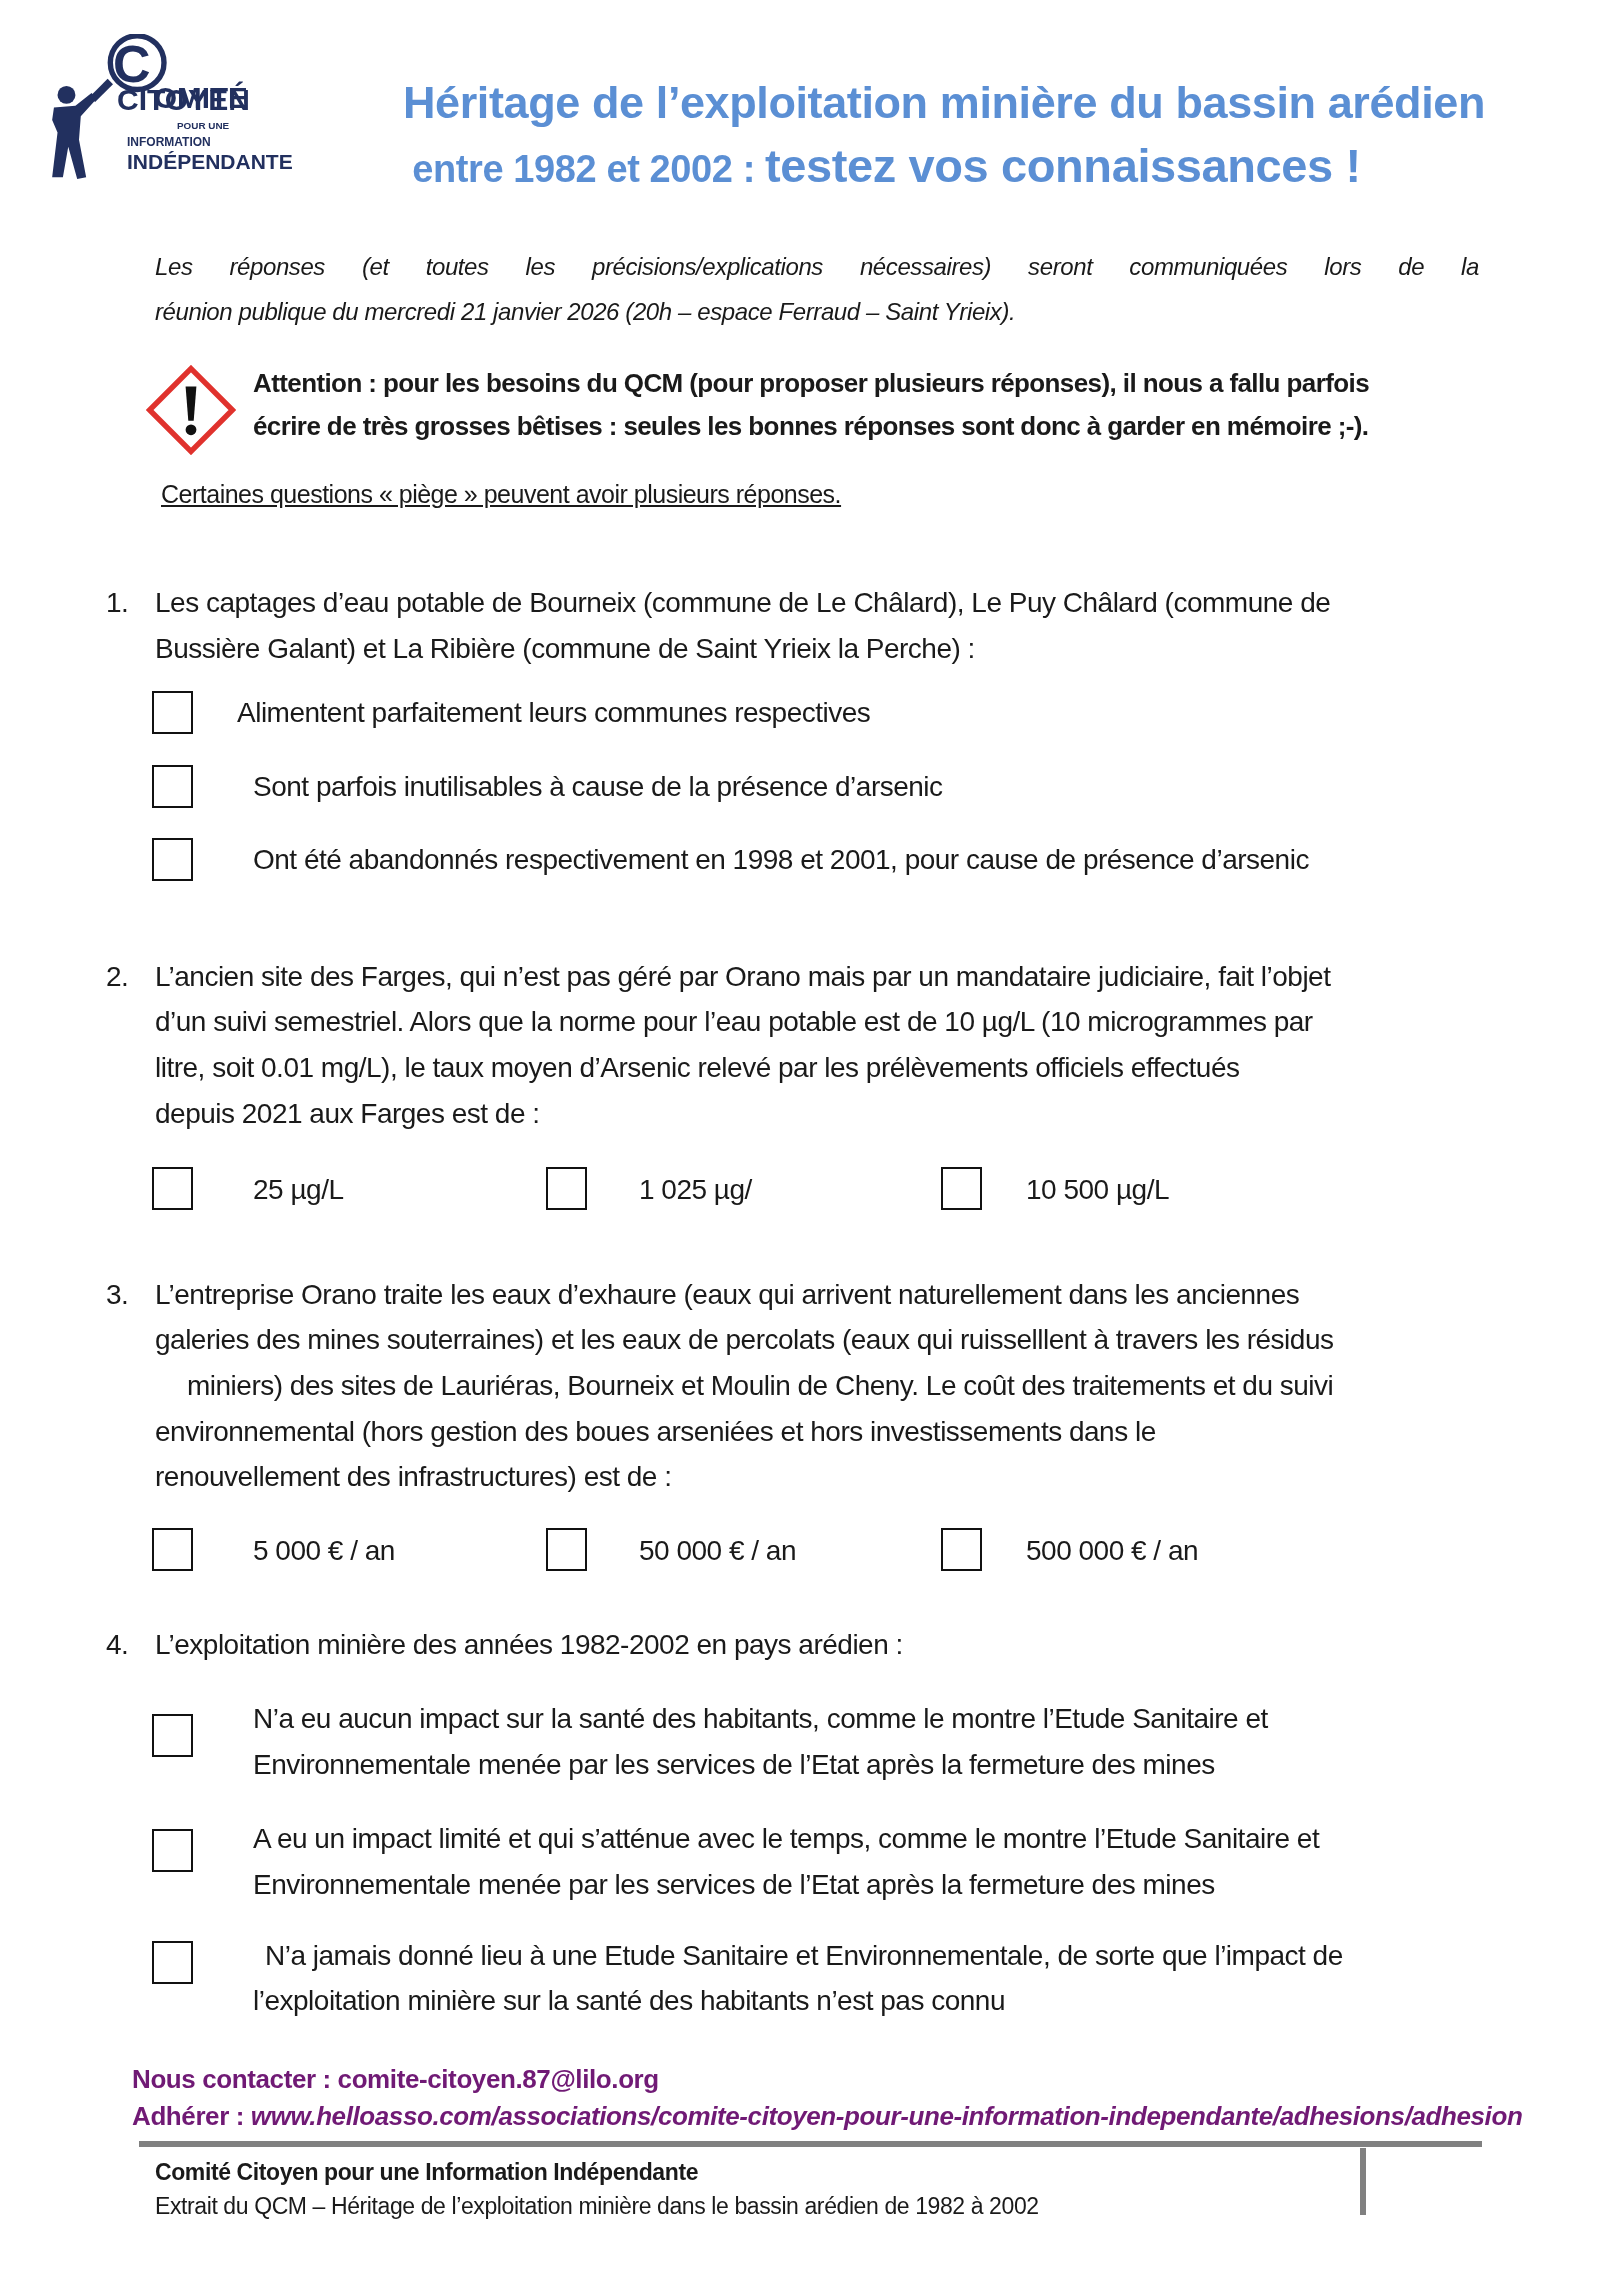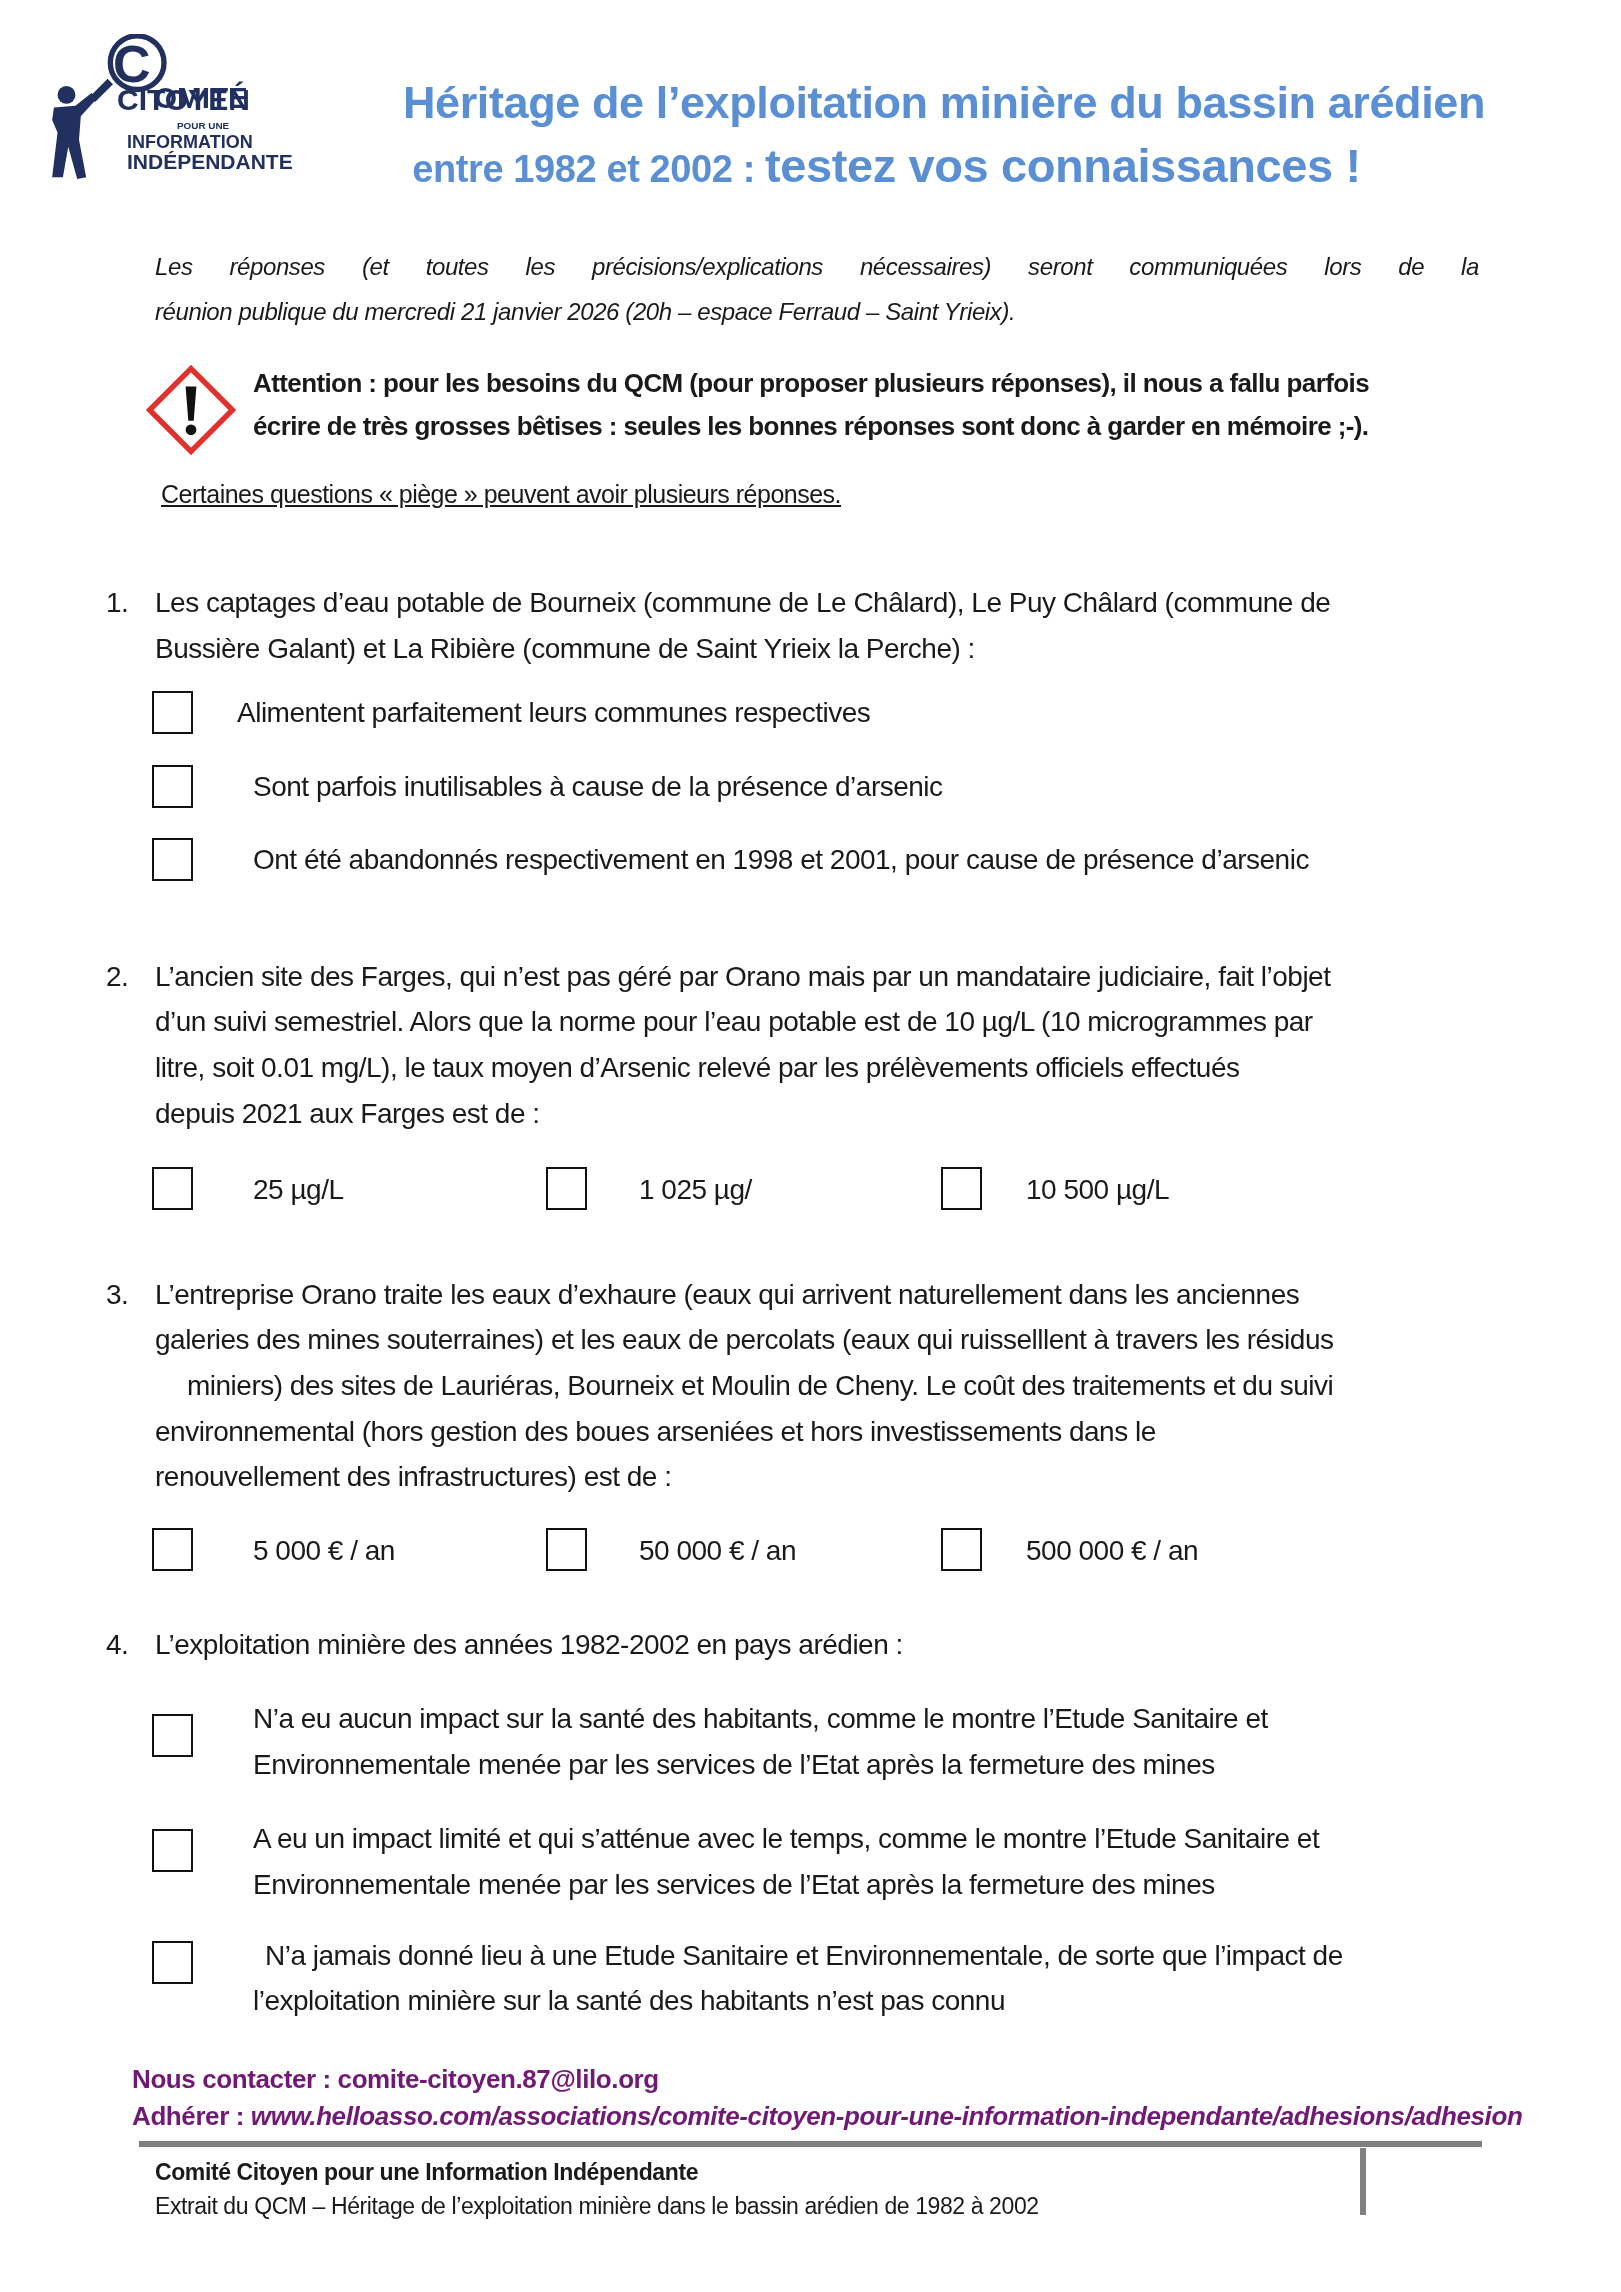--- a/index.html
+++ b/index.html
@@ -52,21 +52,21 @@
     <path d="M10 82 L34 80 L52 66 L58 72 L40 92 L38 118 L46 160 L36 162 L26 126 L20 160 L8 160 L14 110 L8 96 Z" fill="#22305f"></path>
 
     <path d="M50 70 L70 50 L76 56 L56 76 Z" fill="#22305f"></path>
 
     <circle cx="103" cy="32" r="30" fill="none" stroke="#22305f" stroke-width="6"></circle>
   </svg>
   <span class="logo-text" style="left:68px;top:3.6px;font-size:52px;line-height:52px;">C</span>
   <span class="logo-text" style="left:109px;top:19.7px;font-size:29.6px;line-height:32px;margin-top:28px;">OMITÉ</span>
   <span class="logo-text" style="left:72px;top:50px;font-size:30px;line-height:32px;">CITOYEN</span>
   <span class="logo-text" style="left:132px;top:87px;font-size:9.9px;line-height:10.7px;">POUR UNE</span>
-  <span class="logo-text" style="left:82px;top:99px;font-size:18px;line-height:19.7px;">INFORMATION</span>
+  <span class="logo-text" style="left:82px;top:99px;font-size:12px;line-height:19.7px;">INFORMATION</span>
   <span class="logo-text" style="left:82px;top:118px;font-size:21px;line-height:19.7px;">INDÉPENDANTE</span>
 </div>
 
 <div id="title1" class="abs title">Héritage de l’exploitation minière du bassin arédien</div>
 <div id="title2" class="abs title">
   <span>entre 1982 et 2002 : </span><span class="big">testez vos connaissances !</span>
 </div>
 
 <div id="intro1" class="abs intro">Les réponses (et toutes les précisions/explications nécessaires) seront communiquées lors de la</div>
 <div id="intro2" class="abs intro">

